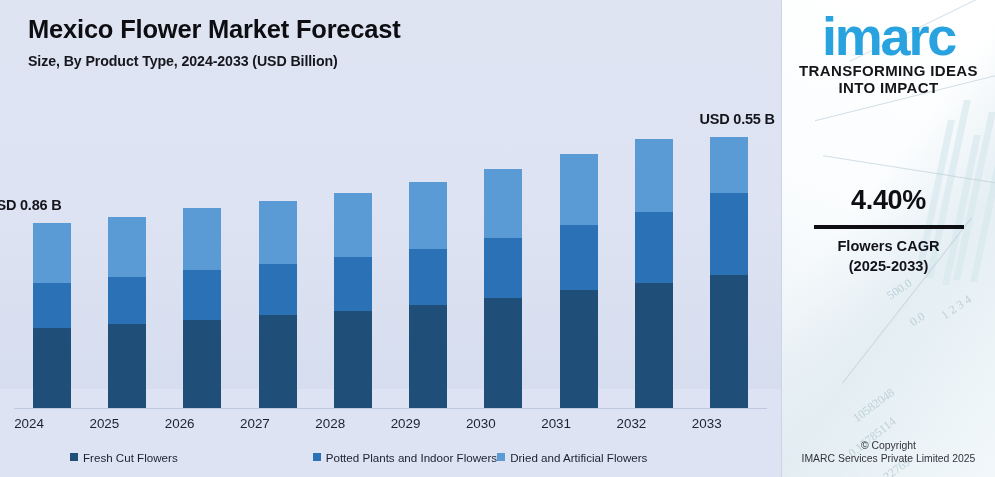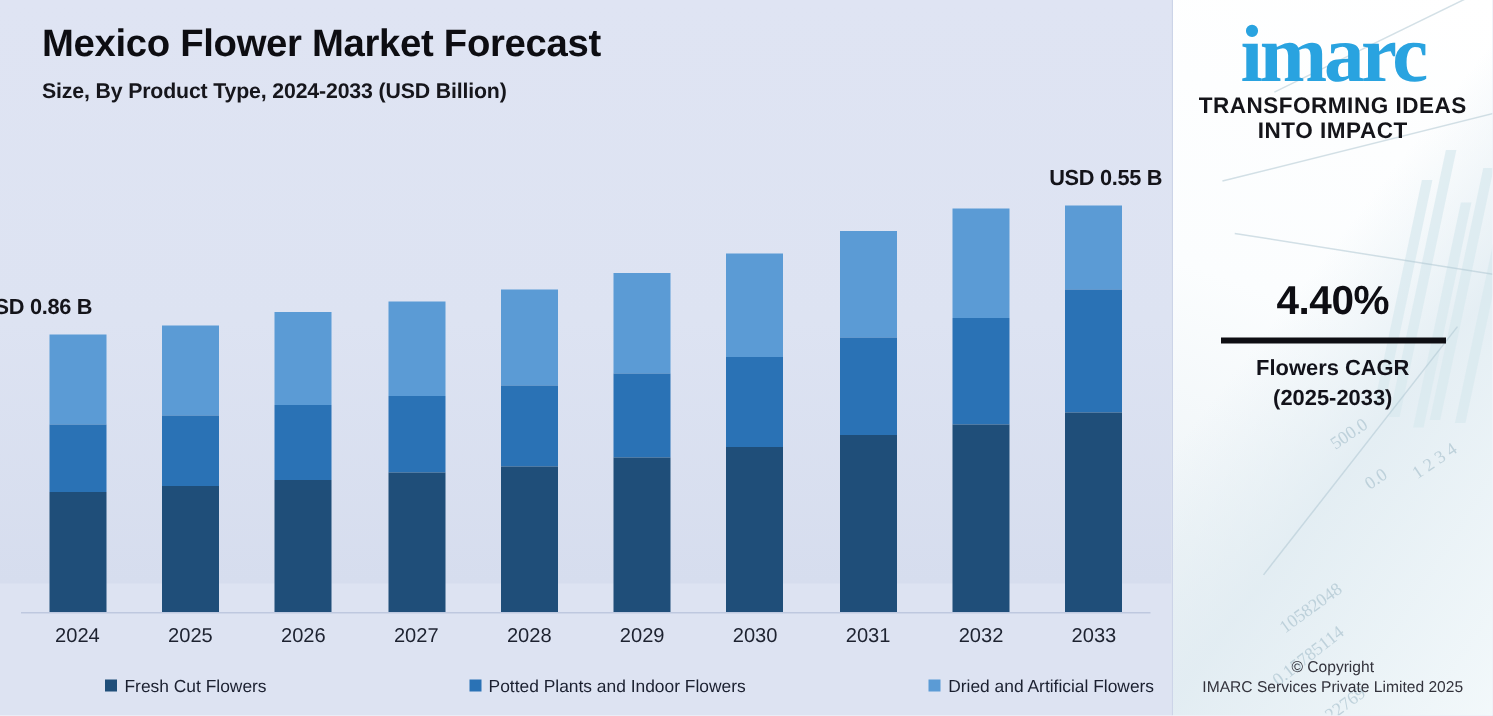--- a/index.html
+++ b/index.html
@@ -99,21 +99,21 @@
     position: absolute;
     left: 14px; right: 14px;
     top: 409px;
     height: 28px;
     display: flex;
     justify-content: space-around;
     align-items: center;
   }
   .xtick {
     width: 75px;
-    text-align: center;
+    text-align: left;
     font-size: 13.4px;
     color: #1d2230;
     font-weight: normal;
   }
 
   
   #legend {
     position: absolute;
     left: 0; top: 444px;
     width: 781px;
@@ -123,21 +123,21 @@
   }
   .legend-item {
     display: flex;
     align-items: center;
     font-size: 11.6px;
     color: #1b2030;
     white-space: nowrap;
   }
   #legend-item-0 { margin-left: 70px; }
   #legend-item-1 { margin-left: 135px; }
-  #legend-item-2 { margin-left: 122px; }
+  #legend-item-2 { }
   .legend-swatch {
     width: 8px; height: 8px;
     margin-right: 5px;
     display: inline-block;
   }
 
   
   #brand-panel {
     position: relative;
     width: 214px;
@@ -180,21 +180,21 @@
   #logo-wrap {
     padding-top: 12px;
     text-align: center;
   }
   #logo-mark {
     font-size: 54px;
     font-weight: bold;
     color: #29A3E0;
     letter-spacing: -2.2px;
     line-height: .92;
-    font-family: Liberation Serif, serif;
+    font-family: Liberation Sans, sans-serif;
   }
   #logo-tagline {
     margin-top: 0;
     font-size: 15px;
     font-weight: bold;
     color: #15151a;
     letter-spacing: .35px;
   }
   #cagr-block {
     position: absolute;

